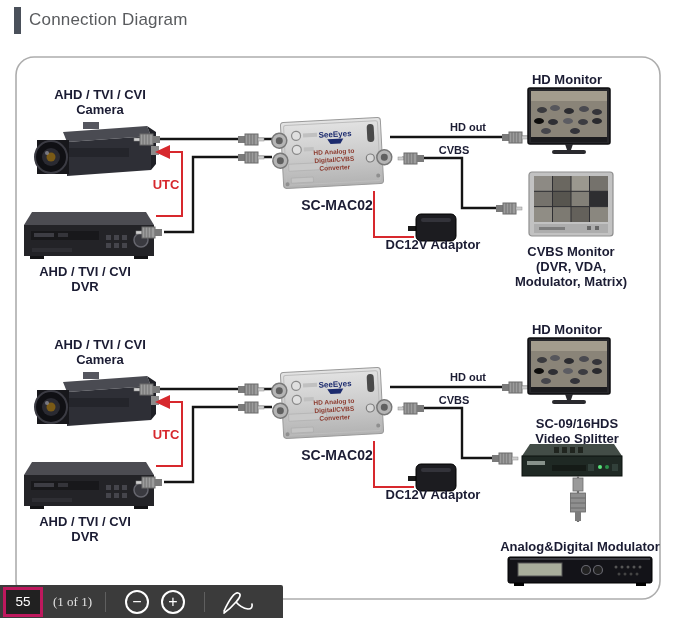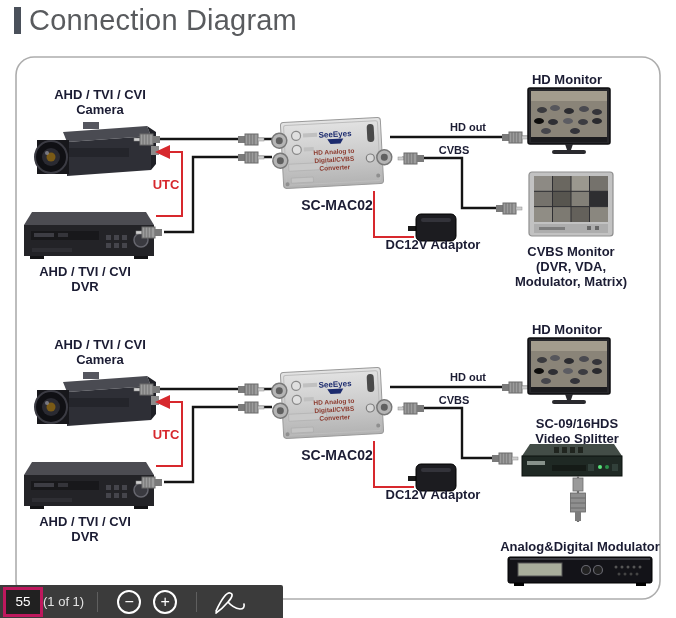--- a/index.html
+++ b/index.html
@@ -1,37 +1,37 @@
 <!DOCTYPE html>
 <html><head>
 <meta charset="utf-8">
 <style>
   html,body{margin:0;padding:0;background:#fff;}
   #page{position:relative;width:676px;height:618px;background:#ffffff;overflow:hidden;
         font-family:"Liberation Sans",sans-serif;}
   
   #title-row{position:absolute;left:14px;top:5px;height:30px;display:flex;align-items:center;}
   #title-bar{width:7px;height:27px;background:#4a505a;margin-right:8px;}
-  #page-title{font-size:29px;color:#595b5e;letter-spacing:0.2px;}
+  #page-title{font-size:17px;color:#595b5e;letter-spacing:0.2px;}
   
   #diagram-svg{position:absolute;left:0;top:0;}
   text{font-family:"Liberation Sans",sans-serif;}
   .lbl{fill:#1b1c33;font-weight:bold;font-size:13px;}
   .lbl-sm{fill:#1b1c33;font-weight:bold;font-size:11px;}
   .lbl-red{fill:#d7282d;font-weight:bold;font-size:13px;}
   .face-brand{fill:#1c2b6e;font-weight:bold;font-size:8px;}
   .face-line{fill:#8c3a2e;font-weight:bold;font-size:6.5px;}
   .wire{stroke:#141414;stroke-width:2.4px;fill:none;}
   .wire-red{stroke:#d7282d;stroke-width:2px;fill:none;}
   
   #pdf-toolbar{position:absolute;left:0;top:585px;width:283px;height:33px;background:#3b3b3b;
                display:flex;align-items:center;border-radius:0 2px 0 0;}
   #page-number-box{width:34px;height:24px;margin-left:3px;background:#212121;border:3px solid #be185d;
                    color:#fff;font-size:13.5px;display:flex;align-items:center;justify-content:center;}
-  #page-count{color:#e3e3e3;font-size:13px;}
+  #page-count{color:#e3e3e3;font-size:13px;margin-left:10px;font-family:Liberation Serif, serif;}
   .tb-sep{width:1px;height:20px;background:#5f5f5f;margin:0 13px;}
   .circle-btn{width:20px;height:20px;border:2px solid #ffffff;border-radius:50%;color:#fff;
               display:flex;align-items:center;justify-content:center;font-size:16px;line-height:1;
               margin:0 6px;cursor:pointer;user-select:none;}
   #acrobat-btn{margin-left:4px;display:flex;align-items:center;cursor:pointer;}
 </style>
 </head>
 <body>
 
 <div id="page">

